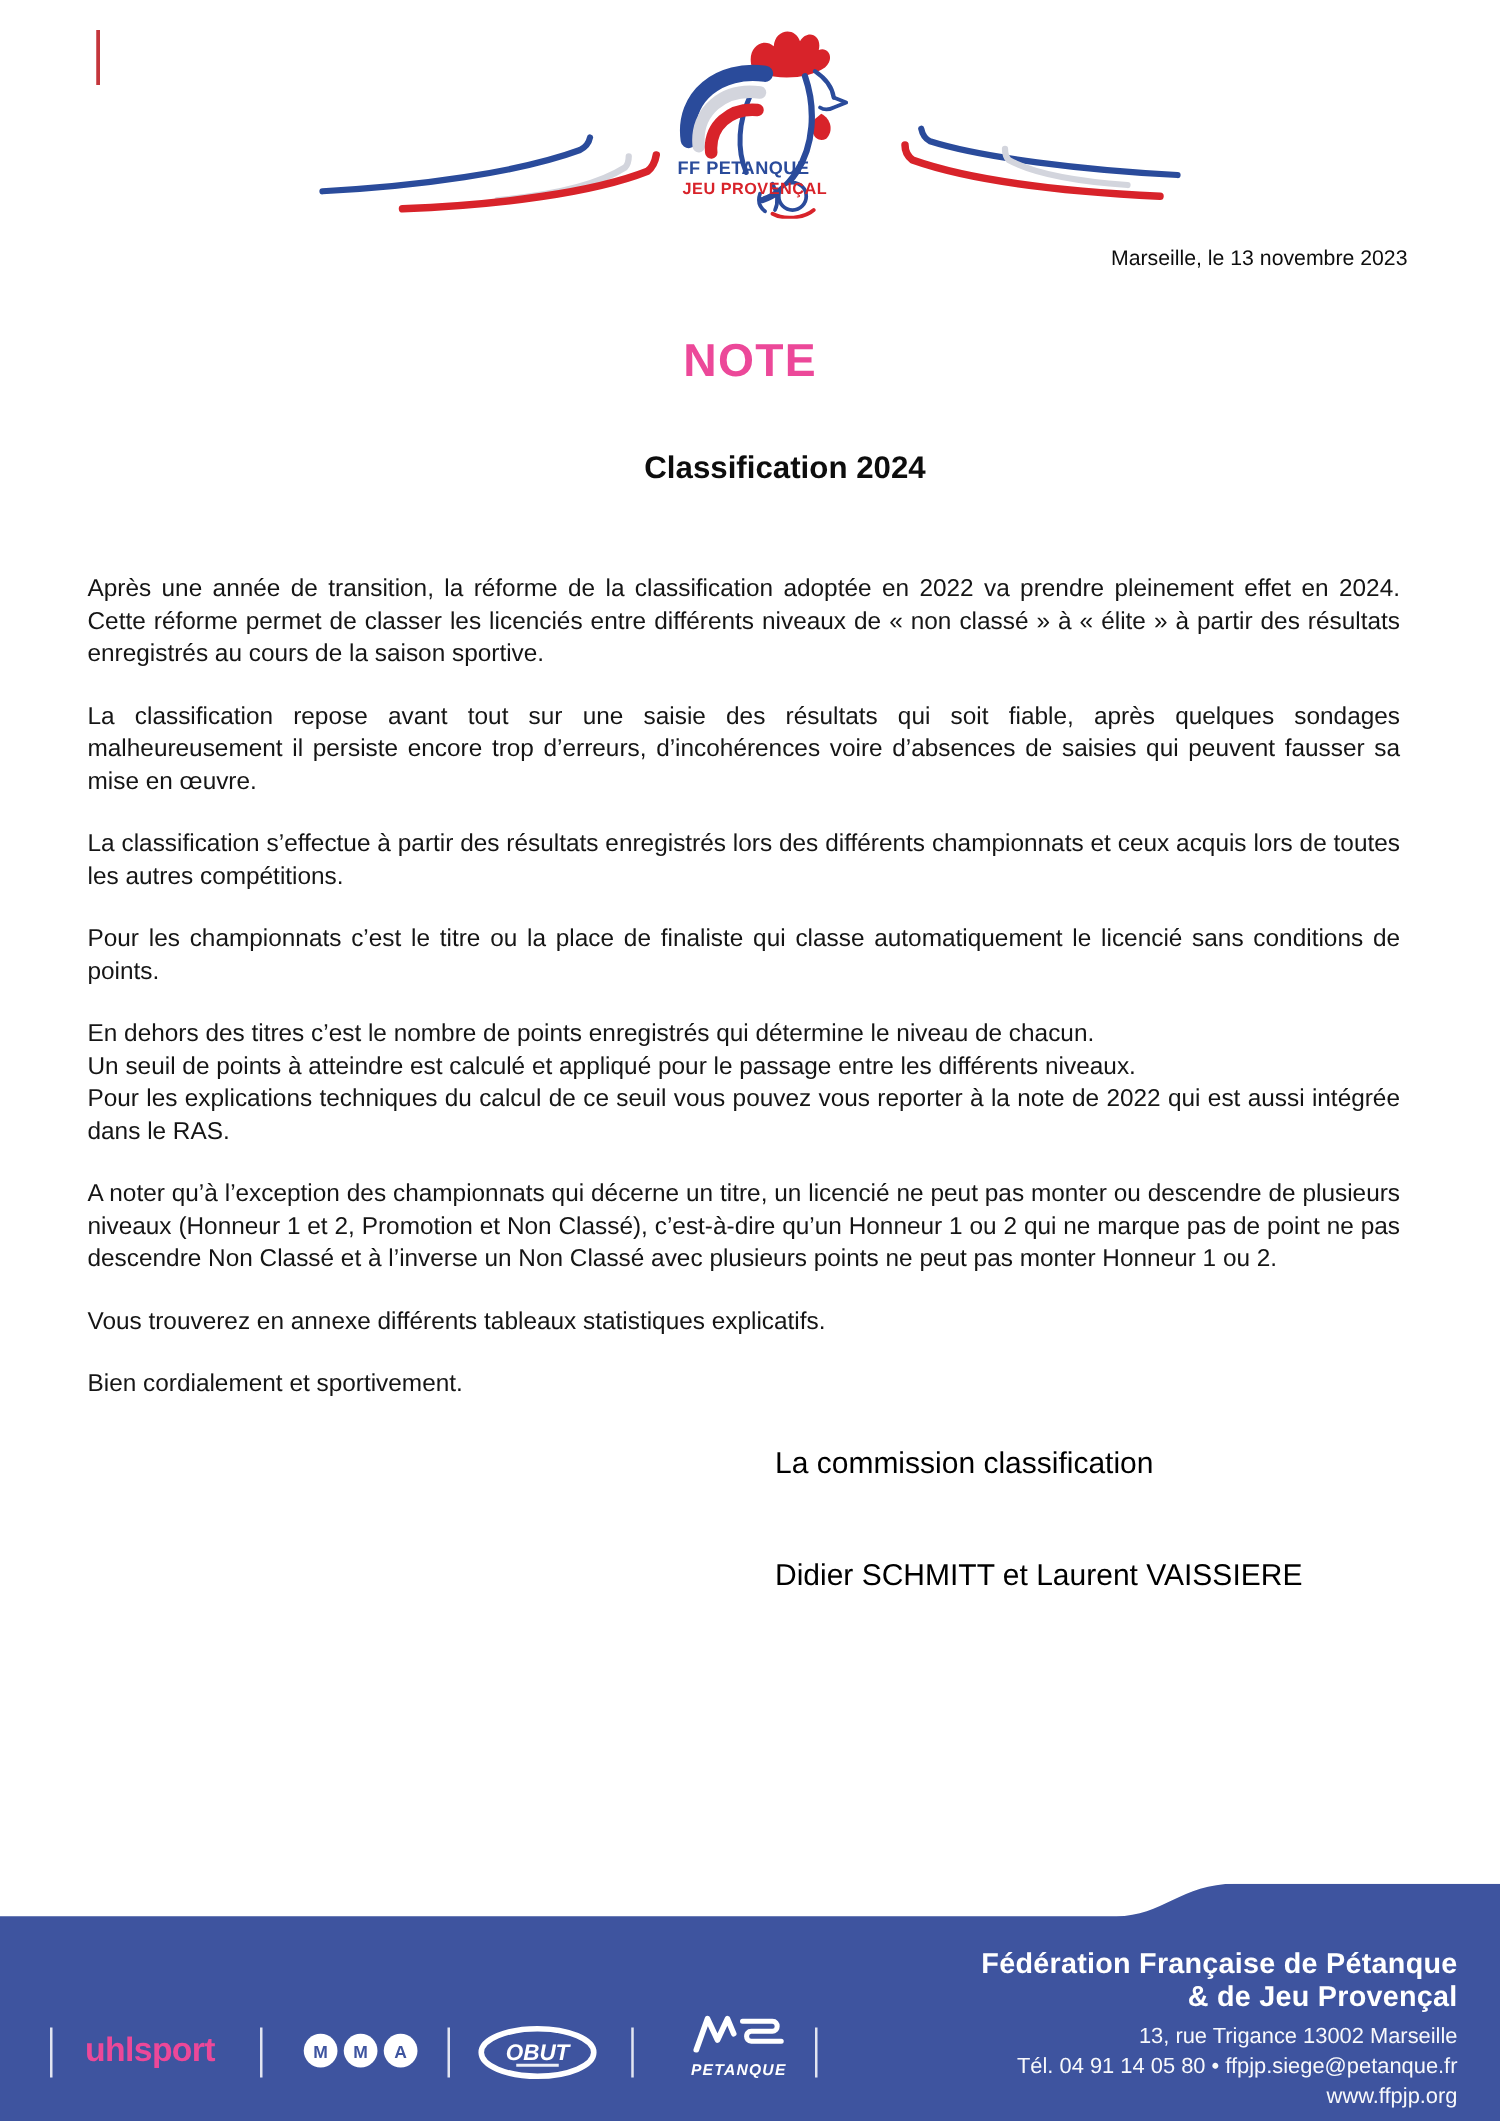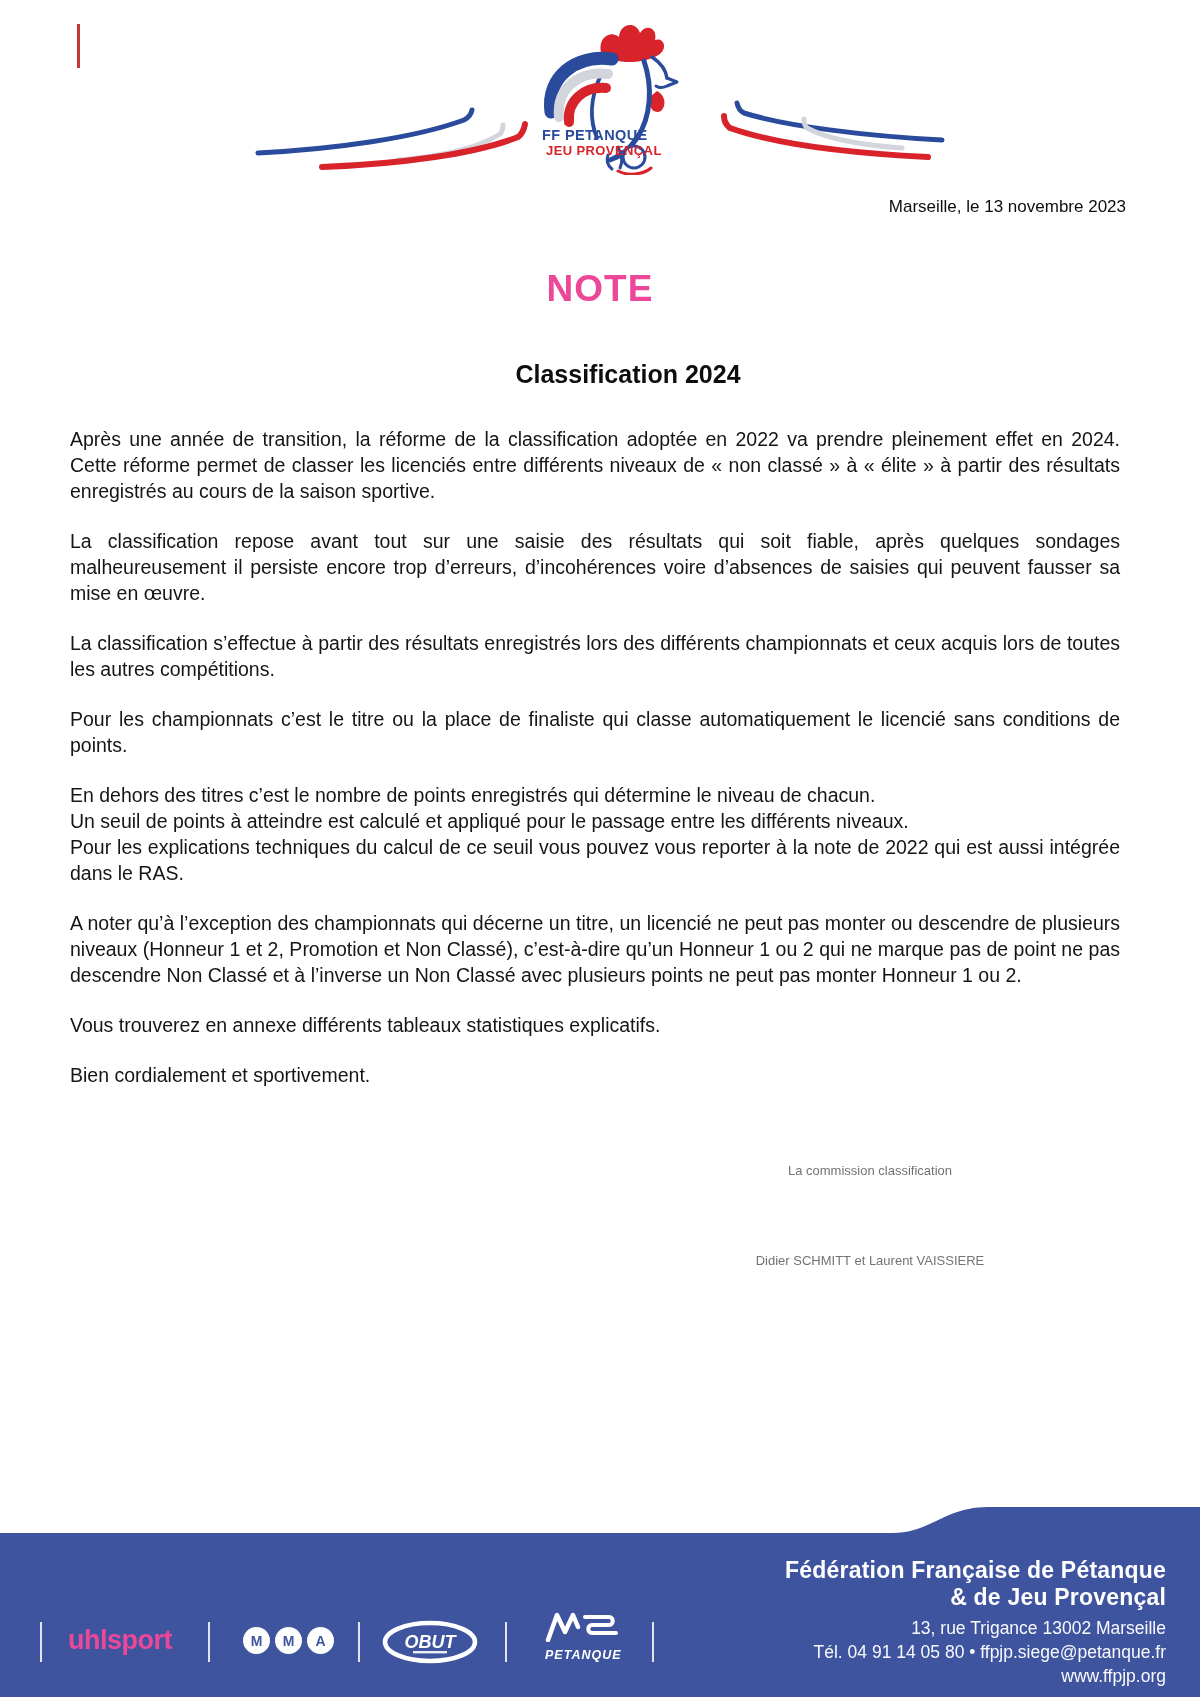--- a/index.html
+++ b/index.html
@@ -20,45 +20,45 @@
     color:#d8232a;letter-spacing:.4px;}
 
   
   .date-line{position:absolute;top:197px;right:74px;font-size:17px;font-weight:400;color:#0d0d0d;}
   .note-title{position:absolute;top:268px;left:0;width:100%;margin:0;text-align:center;
     font-size:37px;font-weight:700;color:#ec4899;letter-spacing:1px;}
   .subtitle{position:absolute;top:360px;left:0;width:100%;margin:0;text-align:center;
     font-size:25px;font-weight:700;color:#0d0d0d;padding-left:28px;}
 
   
-  .body-text{position:absolute;top:426px;left:70px;width:1050px;
+  .body-text{position:absolute;top:458px;left:70px;width:1050px;
     font-size:19.5px;line-height:26px;color:#151515;}
   .para{margin:24px 0 0;text-align:justify;}
   .para:first-child,.para.tight{margin-top:0;}
 
-  .signature{position:absolute;top:1158px;left:620px;width:500px;text-align:center;
-    font-size:13px;line-height:26px;color:#737373;}
+  .signature{position:absolute;top:1158px;left:620px;width:500px;text-align:left;
+    font-size:24px;line-height:26px;color:#000000;}
   .signature .sig-names{margin-top:64px;}
 
   
   .footer{position:absolute;left:0;top:1507px;width:1200px;height:190px;}
   .footer-bg{position:absolute;left:0;top:0;}
   .footer-org{position:absolute;right:34px;top:50px;text-align:right;color:#ffffff;margin-left:16px;}
   .org-bold{font-size:23px;font-weight:700;line-height:27px;letter-spacing:.2px;}
   .org-small{font-size:17.5px;line-height:24px;font-weight:400;opacity:.97;}
   .org-gap{height:5px;}
 
   .sponsor-divider{position:absolute;top:115px;width:2px;height:40px;background:rgba(255,255,255,.85);}
   .uhlsport{position:absolute;left:68px;top:118px;color:#ec4899;font-size:27px;font-weight:700;
     letter-spacing:-.5px;}
   .mma{position:absolute;left:243px;top:120px;display:flex;gap:5px;}
   .mma-circle{width:27px;height:27px;border-radius:50%;background:#fff;display:flex;
     align-items:center;justify-content:center;font-size:14px;font-weight:800;color:#3e549f;}
   .obut{position:absolute;left:380px;top:112px;}
-  .ms{position:absolute;left:545px;top:105px;width:92px;text-align:left;}
+  .ms{position:absolute;left:545px;top:105px;width:92px;text-align:center;}
   .ms-sub{color:#fff;font-size:12.5px;font-weight:700;font-style:italic;letter-spacing:1px;
     margin-top:2px;}
 </style>
 </head>
 <body>
 
 <div class="page">
 
   <div class="red-tick"></div>
 

